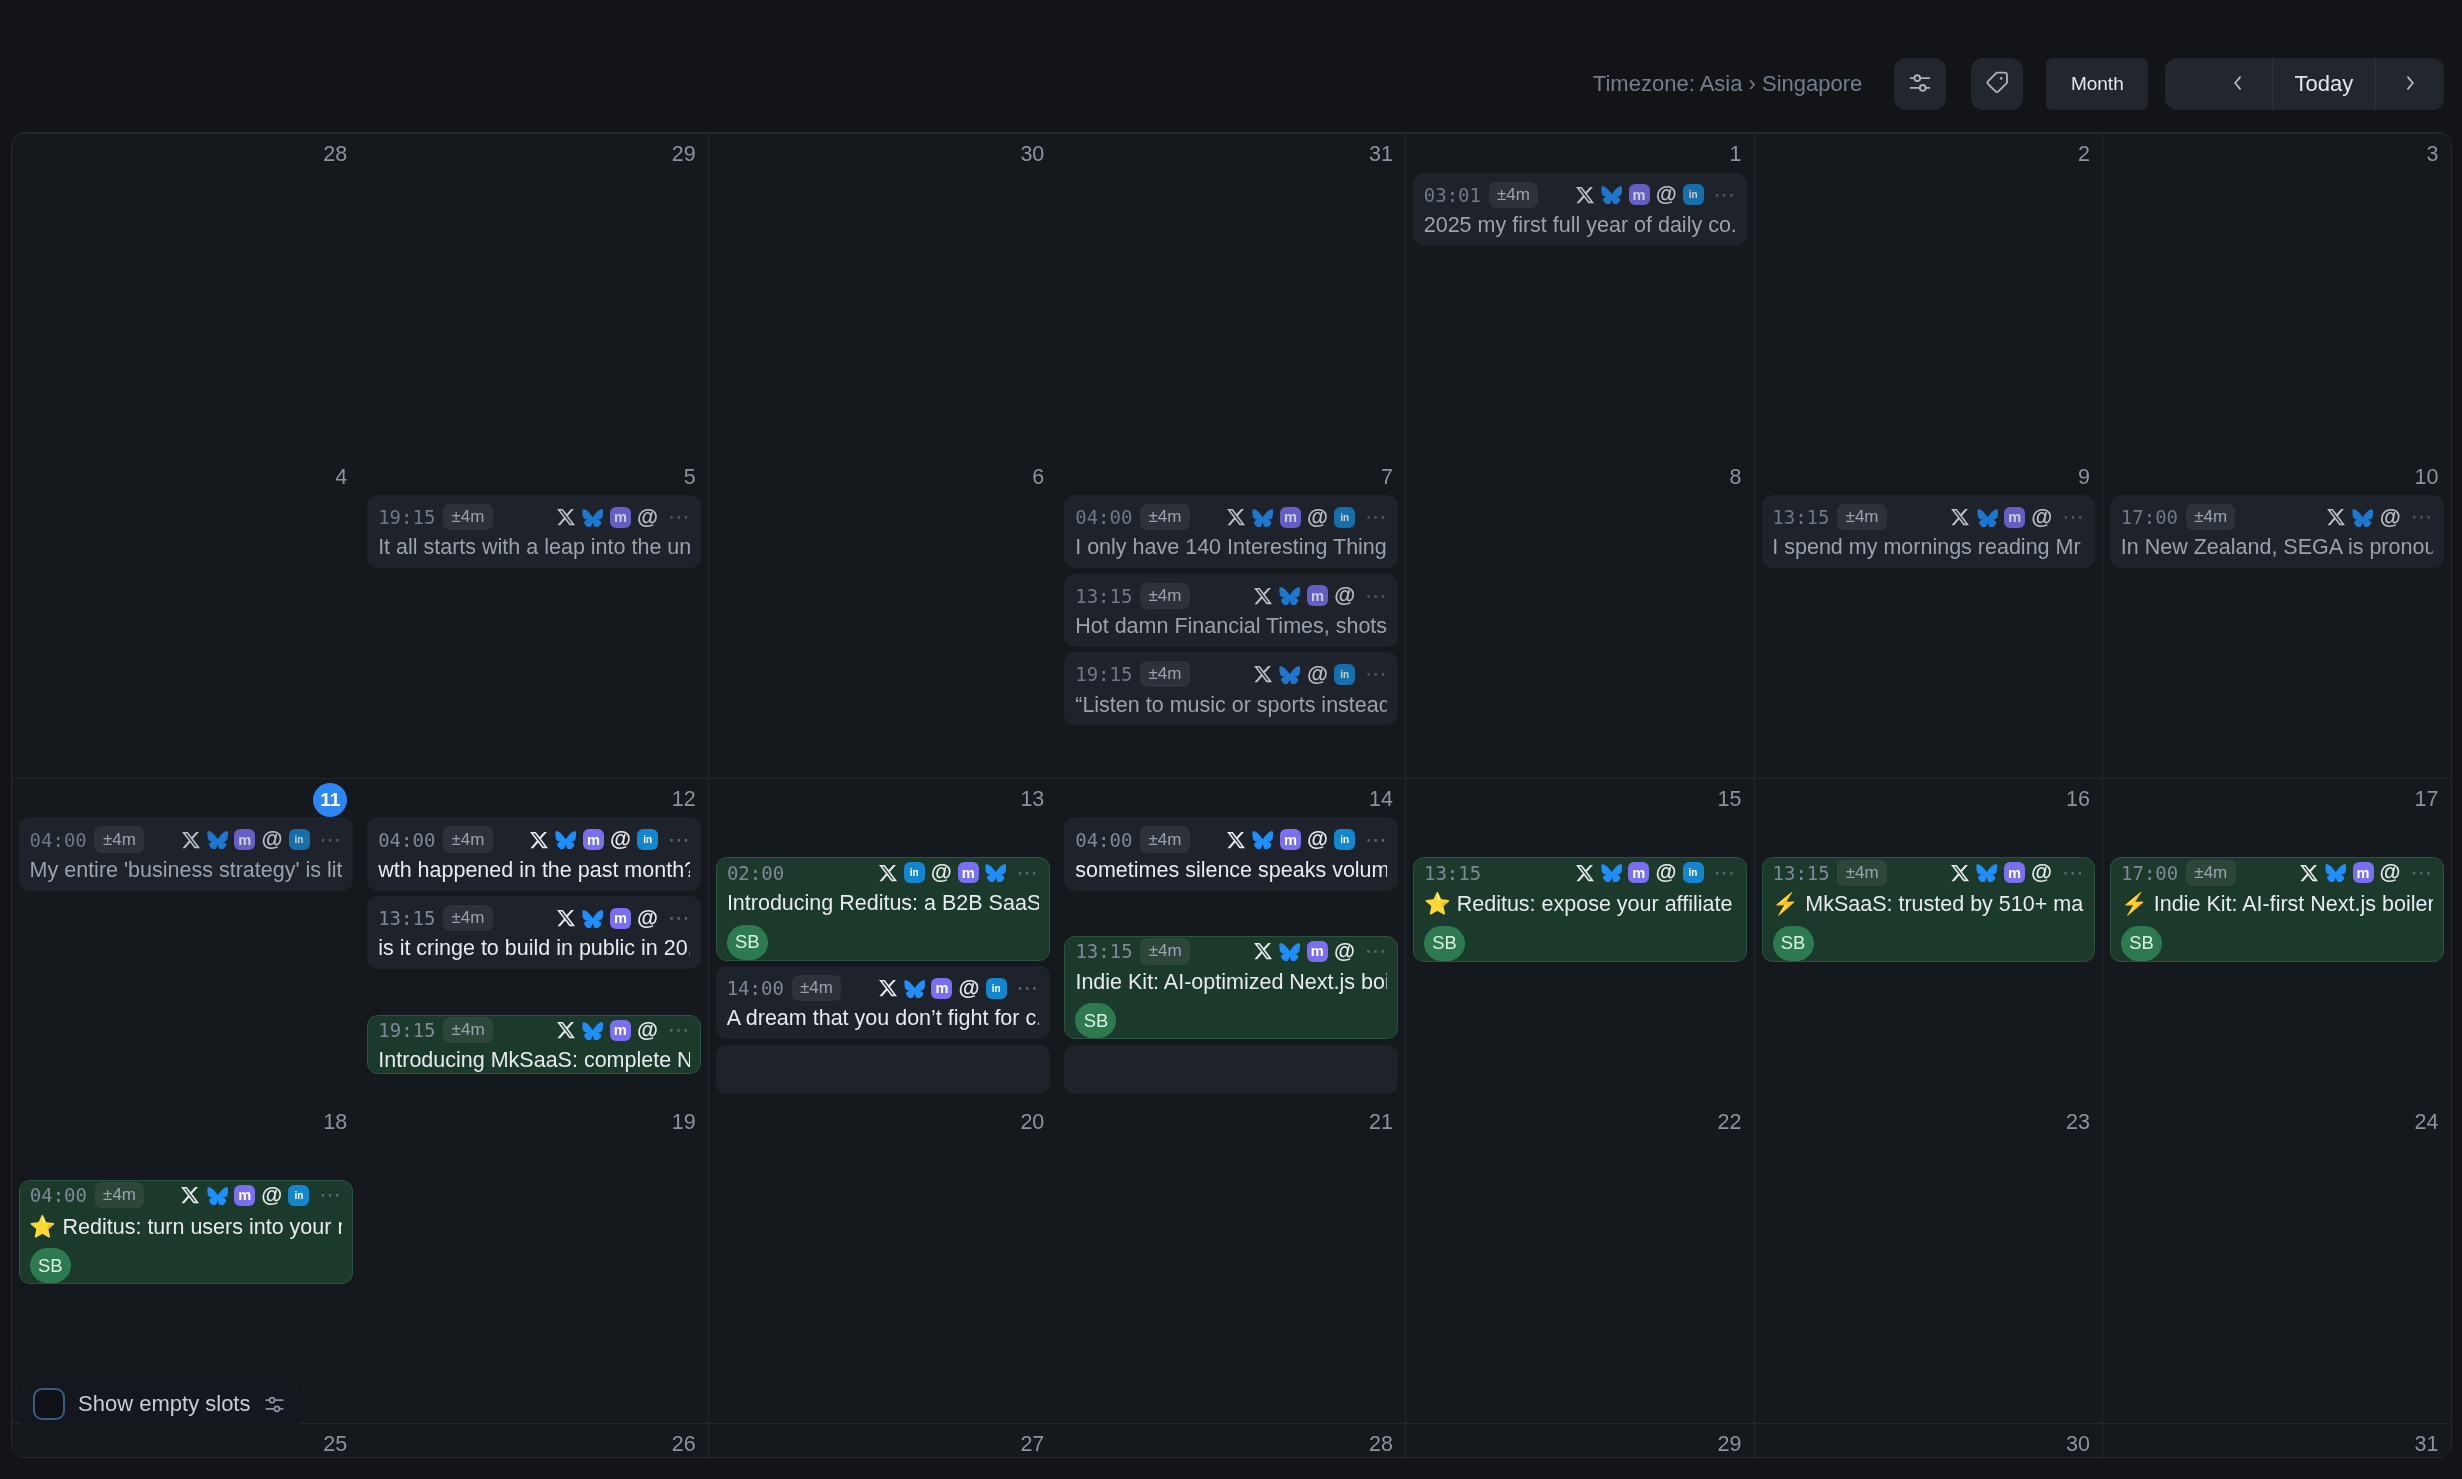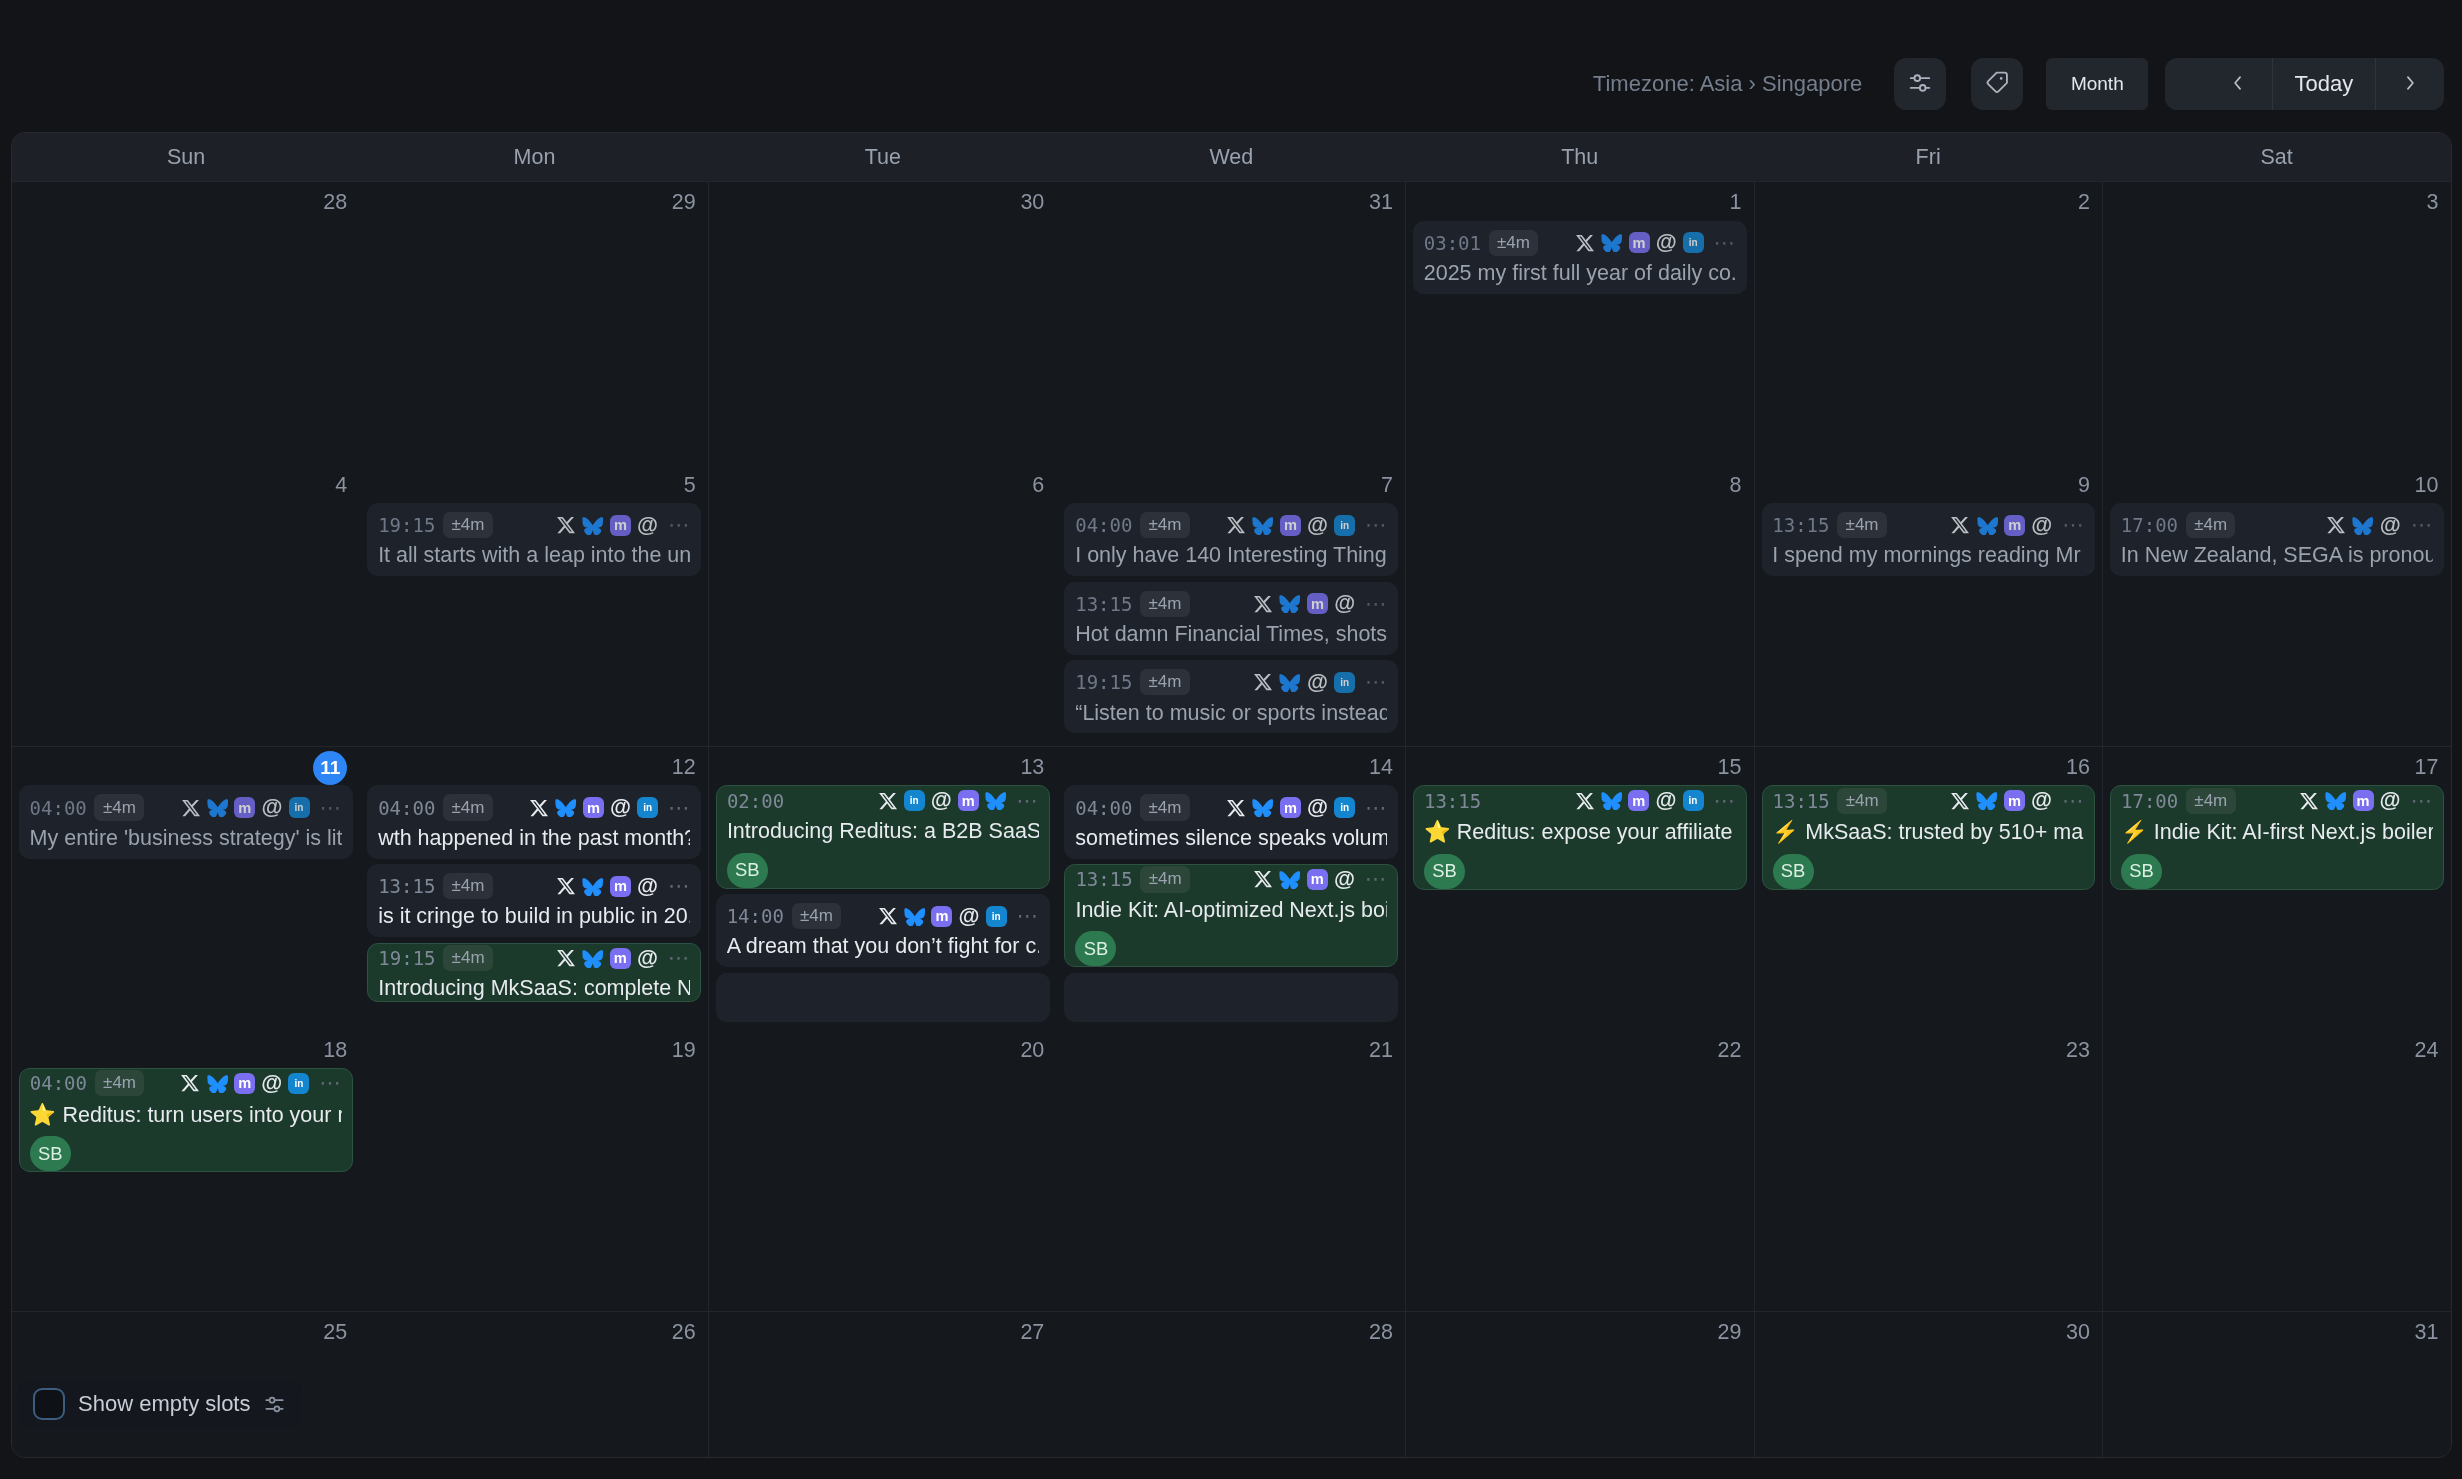--- a/index.html
+++ b/index.html
@@ -35,21 +35,21 @@
     padding:7.7px 12.3px 3.1px; height:37px; flex-shrink:0; }
   .date-num { font-size:21.5px; color:#8b93a1; }
   .today-badge { width:34px; height:34px; border-radius:50%; background:#2e86f6;
     color:#fff; font-size:19px; font-weight:700; display:flex; align-items:center;
     justify-content:center; }
   .events { display:flex; flex-direction:column; gap:5.4px; padding:1.5px 7px 7px;
     flex:1; min-height:0; overflow:hidden; }
 
   
   .event { background:#1e222a; border-radius:10.8px; padding:7.7px 10.8px; flex-shrink:0; }
-  .event.published { background:#1c3a2c; border:0.8px solid #2b5340; padding:0 10px; }
+  .event.published { background:#1c3a2c; border:0.8px solid #2b5340; padding:0 10px;margin-top:40px; }
   .event-head { display:flex; align-items:center; gap:7.7px; height:29px; }
   .event-time { font-family:"DejaVu Sans Mono", monospace; font-size:19px; color:#7f8897; }
   .flex-badge { font-size:17px; color:#99a2ae; background:rgba(255,255,255,0.07);
     padding:3.1px 8.4px; border-radius:7px; }
   .channels { margin-left:auto; display:flex; align-items:center; gap:6.1px; }
   .chan { display:flex; align-items:center; justify-content:center; }
   .chan svg { display:block; }
   .chan-badge { width:21px; height:21px; border-radius:6.1px; color:#fff;
     display:flex; align-items:center; justify-content:center; font-weight:700; }
   .chan-mastodon { background:#7a6ff0; font-size:14.6px; }
@@ -119,29 +119,20 @@
       <span>
         <svg width="20" height="20" viewBox="0 0 24 24" fill="none" stroke="currentColor" stroke-width="2" stroke-linecap="round" stroke-linejoin="round">
             <polyline points="9.5,5 15.5,12 9.5,19"></polyline>
           </svg>
       </span>
     </div>
   </div>
 </div>
 
 <div class="calendar">
-  <div class="weekdays" id="weekdays">
-      <div class="weekday">Sun</div>
-      <div class="weekday">Mon</div>
-      <div class="weekday">Tue</div>
-      <div class="weekday">Wed</div>
-      <div class="weekday">Thu</div>
-      <div class="weekday">Fri</div>
-      <div class="weekday">Sat</div>
-    </div>
   <div class="grid" id="grid">
       <div class="cell">
         <div class="date-row">
           <span class="date-num">28</span>
         </div>
         <div class="events"></div>
       </div>
       <div class="cell">
         <div class="date-row">
           <span class="date-num">29</span>

